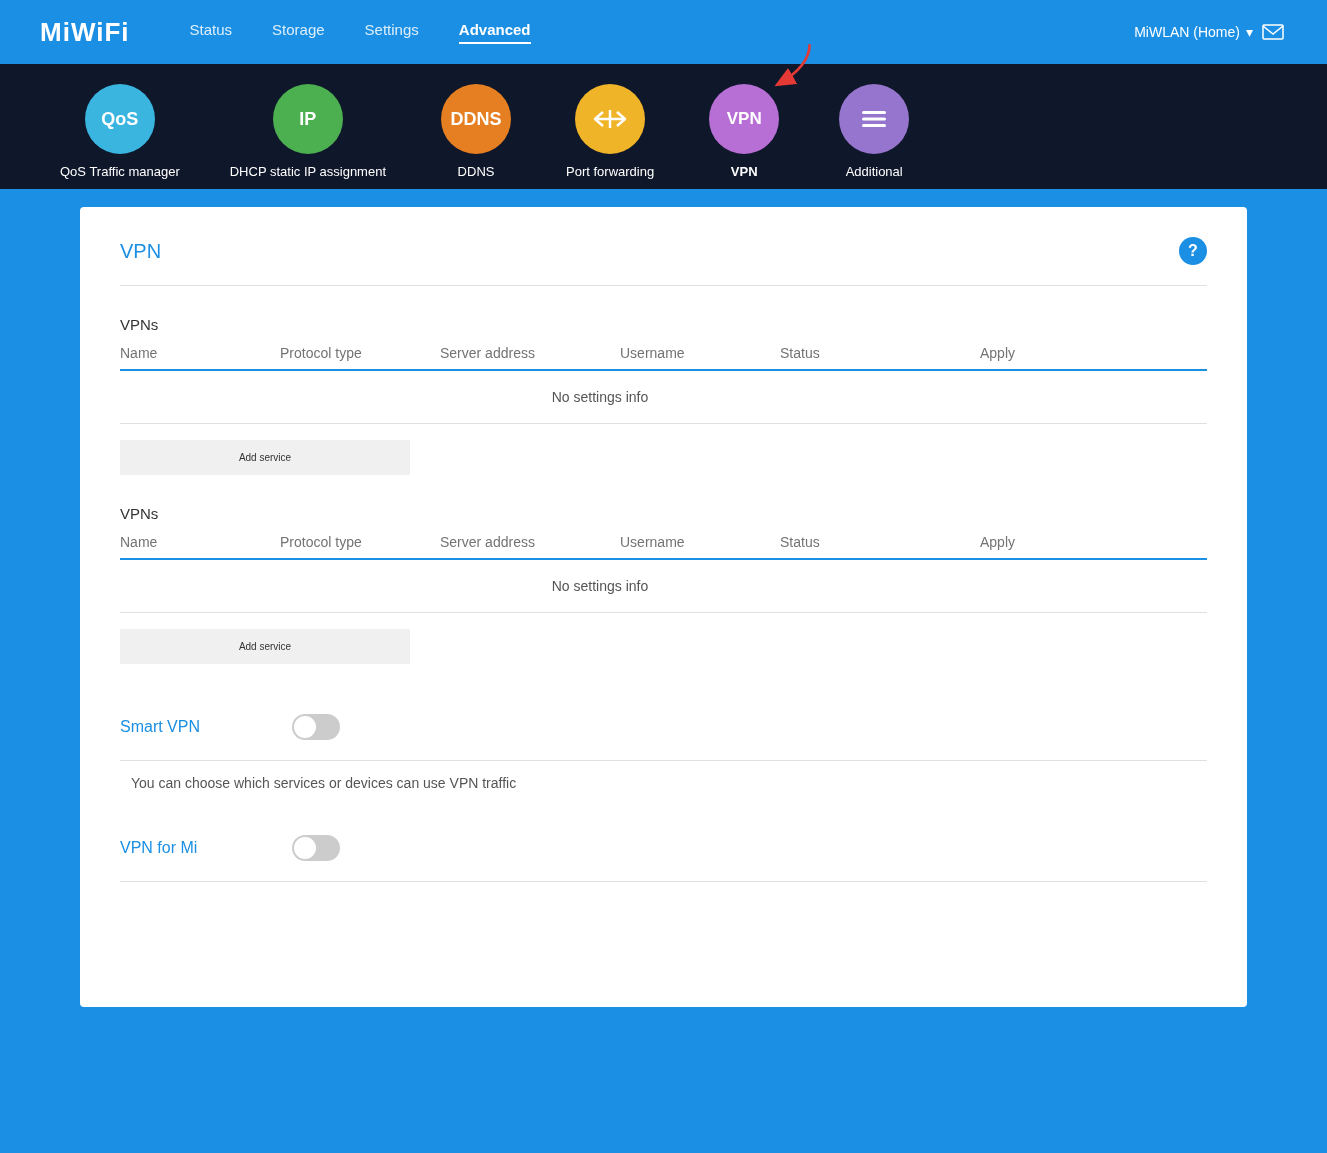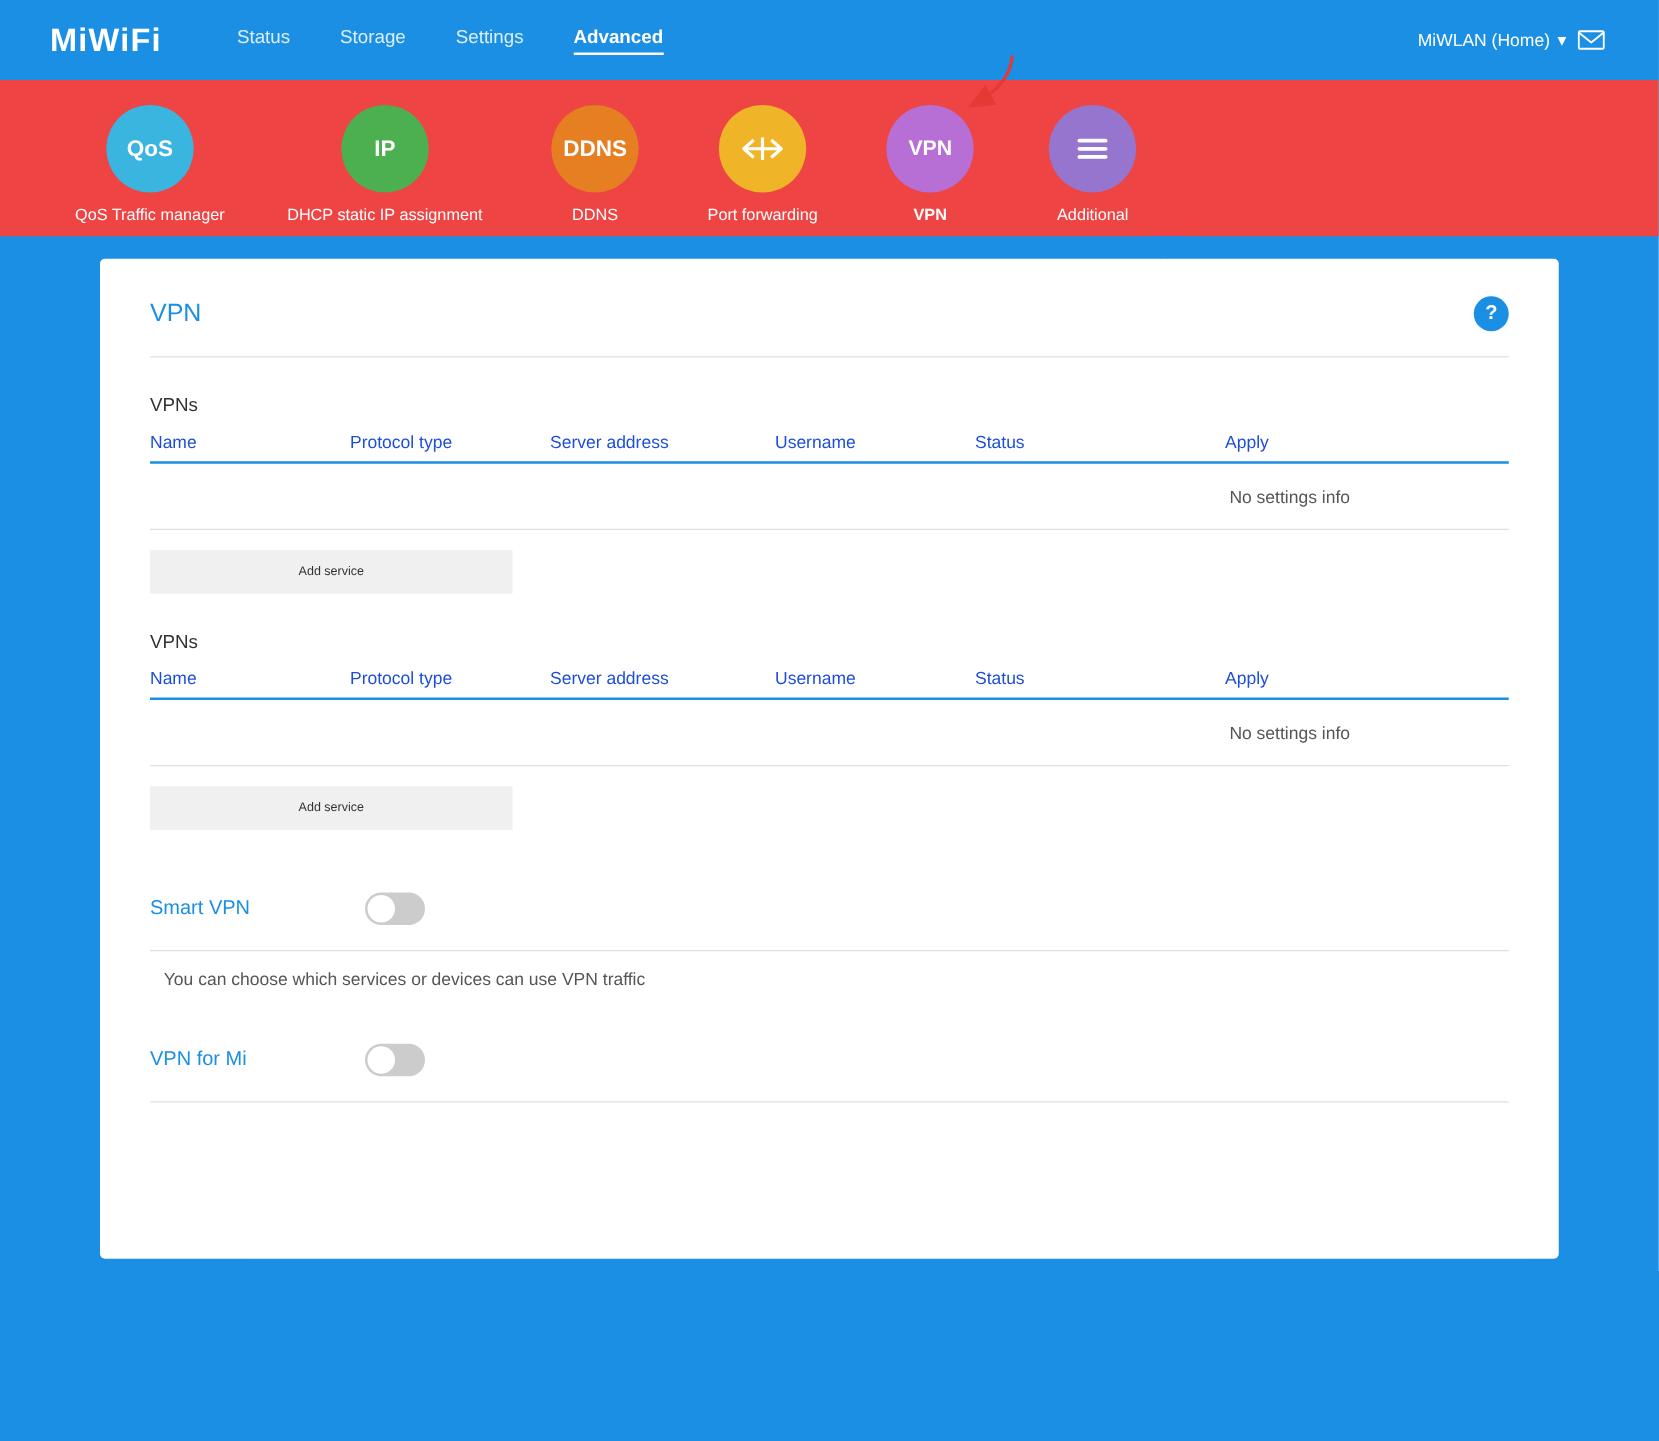--- a/index.html
+++ b/index.html
@@ -59,21 +59,21 @@
       justify-content: center;
     }
 
     
     .icon-bar {
       display: flex;
       align-items: flex-start;
       justify-content: flex-start;
       padding: 20px 40px 10px 60px;
       gap: 50px;
-      background: #ef4444;
+      background: #0f172a;
     }
     .icon-item {
       display: flex;
       flex-direction: column;
       align-items: center;
       gap: 10px;
       cursor: pointer;
       min-width: 80px;
     }
     .icon-circle {
@@ -157,33 +157,33 @@
       margin-bottom: 12px;
     }
     .vpn-table-header {
       display: grid;
       grid-template-columns: 160px 160px 180px 160px 200px 100px;
       border-bottom: 2px solid #1a8fe3;
       padding-bottom: 8px;
       margin-bottom: 0;
     }
     .vpn-table-header span {
-      color: #1d4ed8;
+      color: #737373;
       font-size: 14px;
     }
     .vpn-table-row {
       display: grid;
       grid-template-columns: 160px 160px 180px 160px 200px 100px;
       padding: 18px 0;
       border-bottom: 1px solid #e0e0e0;
       align-items: center;
     }
     .no-settings {
       grid-column: 1 / -1;
-      text-align: right;
+      text-align: center;
       color: #555;
       font-size: 14px;
     }
     .add-service-btn {
       background: #f0f0f0;
       border: none;
       padding: 12px 0;
       width: 290px;
       font-size: 10px;
       color: #333;

